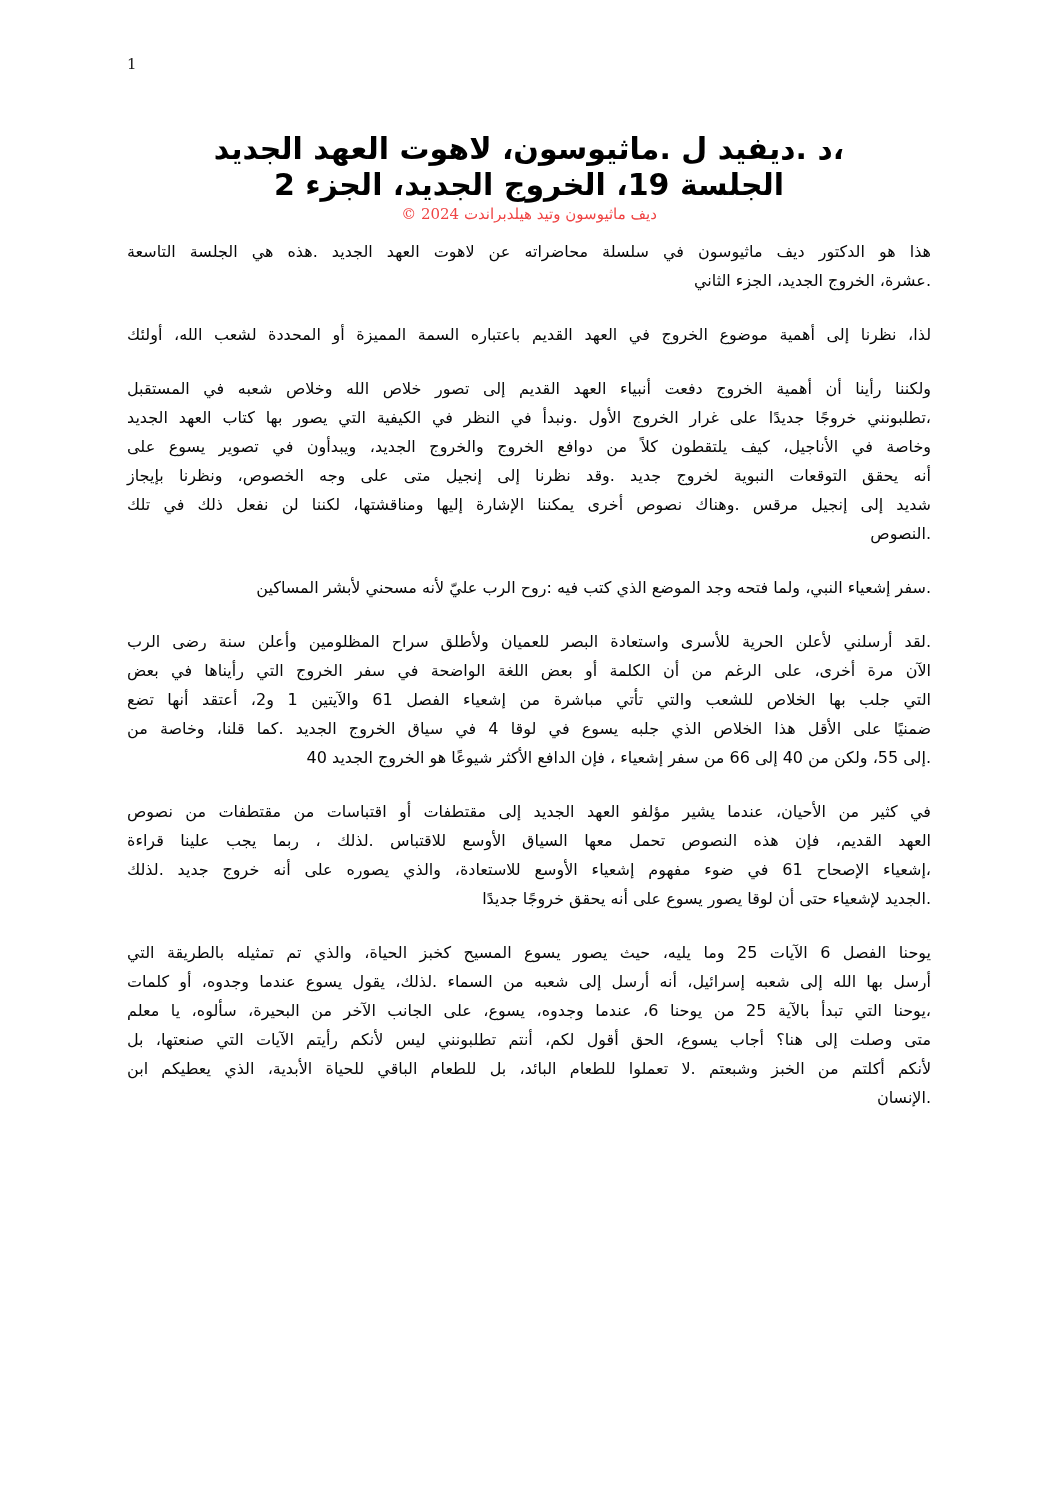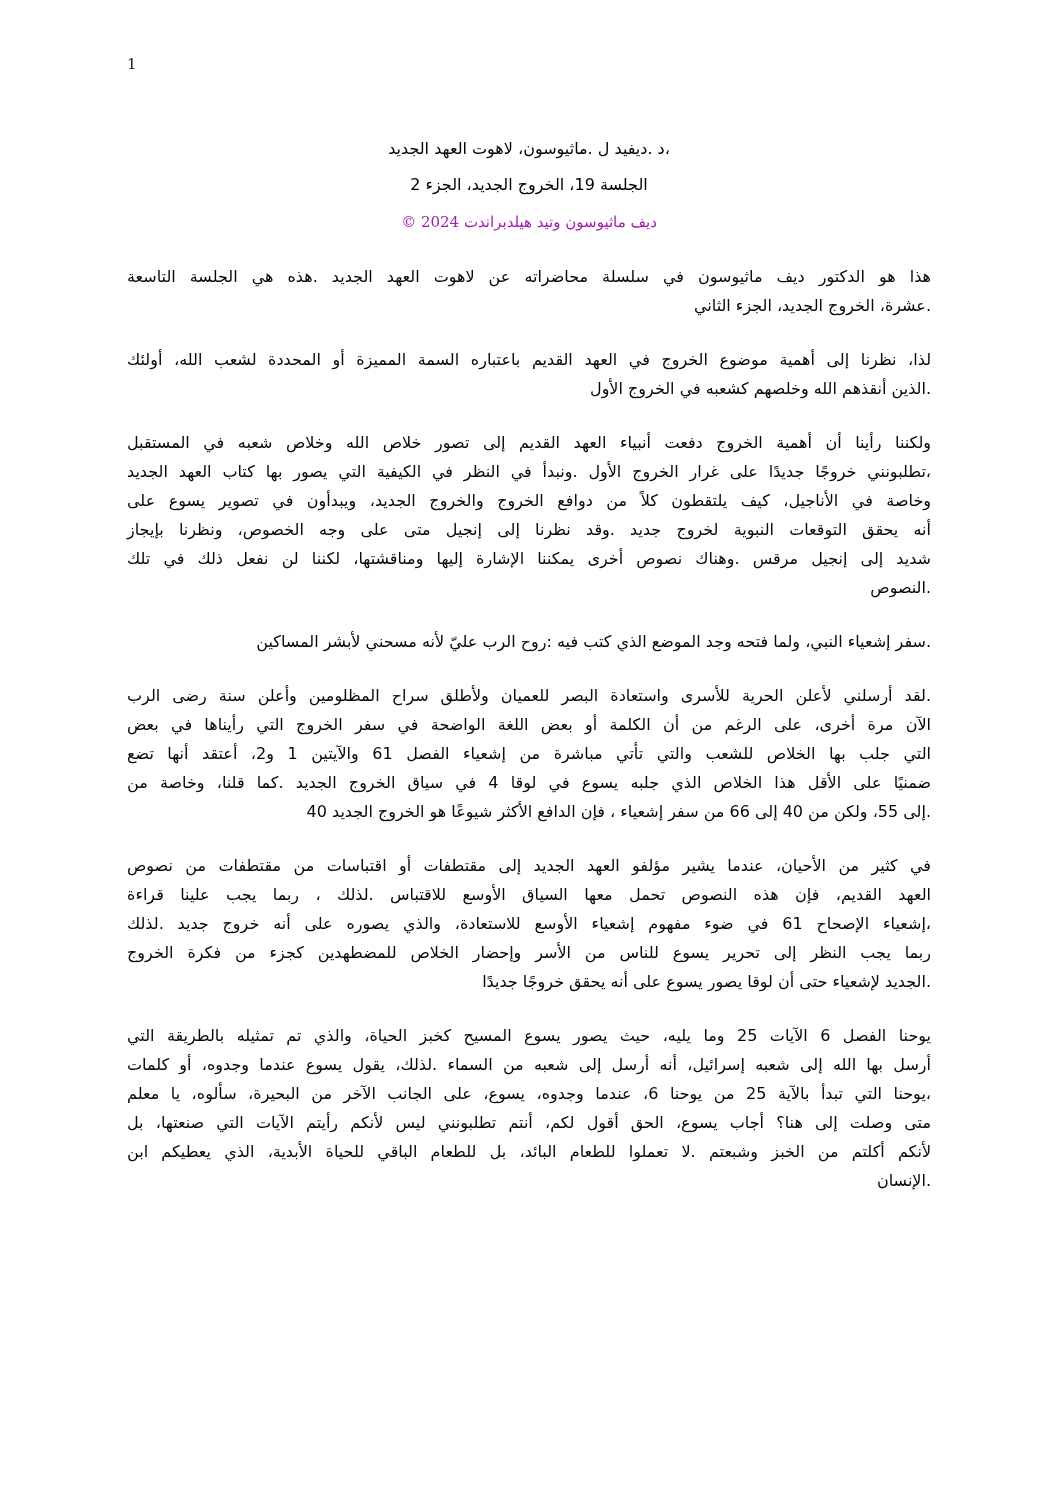--- a/index.html
+++ b/index.html
@@ -25,37 +25,36 @@
     line-height: 18px;
     text-align: left;
     color: #1a1a1a;
   }
   .doc-header {
     margin-top: 58px;
     direction: rtl;
     text-align: center;
   }
   .title-line {
-    font-size: 16px;
-    font-weight: normal;
+    font-size: 30px;
+    font-weight: bold;
     line-height: 36px;
     color: #000000;
   }
   .copyright-line {
-    margin-top: 8px;
     direction: rtl;
     text-align: center;
     font-family: "DejaVu Serif", serif;
     font-size: 15px;
     line-height: 22px;
     letter-spacing: 1.5px;
-    color: #a21caf;
+    color: #ef4444;
   }
   .doc-body {
-    margin-top: 29px;
+    margin-top: 12px;
     direction: rtl;
   }
   .para {
     margin: 0 0 25px 0;
     font-size: 16px;
     line-height: 29px;
     color: #060606;
   }
   .pline {
     text-align: justify;
@@ -79,21 +78,20 @@
 
     <div class="copyright-line">ديف ماثيوسون وتيد هيلدبراندت 2024 ©</div>
 
     <div class="doc-body" id="doc-body">
         <div class="para">
           <div class="pline">هذا هو الدكتور ديف ماثيوسون في سلسلة محاضراته عن لاهوت العهد الجديد .هذه هي الجلسة التاسعة</div>
           <div class="pline last">.عشرة، الخروج الجديد، الجزء الثاني</div>
         </div>
         <div class="para">
           <div class="pline">لذا، نظرنا إلى أهمية موضوع الخروج في العهد القديم باعتباره السمة المميزة أو المحددة لشعب الله، أولئك</div>
-          <div class="pline last">.الذين أنقذهم الله وخلصهم كشعبه في الخروج الأول</div>
         </div>
         <div class="para">
           <div class="pline">ولكننا رأينا أن أهمية الخروج دفعت أنبياء العهد القديم إلى تصور خلاص الله وخلاص شعبه في المستقبل</div>
           <div class="pline">،تطلبونني خروجًا جديدًا على غرار الخروج الأول .ونبدأ في النظر في الكيفية التي يصور بها كتاب العهد الجديد</div>
           <div class="pline">وخاصة في الأناجيل، كيف يلتقطون كلاً من دوافع الخروج والخروج الجديد، ويبدأون في تصوير يسوع على</div>
           <div class="pline">أنه يحقق التوقعات النبوية لخروج جديد .وقد نظرنا إلى إنجيل متى على وجه الخصوص، ونظرنا بإيجاز</div>
           <div class="pline">شديد إلى إنجيل مرقس .وهناك نصوص أخرى يمكننا الإشارة إليها ومناقشتها، لكننا لن نفعل ذلك في تلك</div>
           <div class="pline last">.النصوص</div>
         </div>
         <div class="para">
@@ -103,21 +101,20 @@
           <div class="pline">.لقد أرسلني لأعلن الحرية للأسرى واستعادة البصر للعميان ولأطلق سراح المظلومين وأعلن سنة رضى الرب</div>
           <div class="pline">الآن مرة أخرى، على الرغم من أن الكلمة أو بعض اللغة الواضحة في سفر الخروج التي رأيناها في بعض</div>
           <div class="pline">التي جلب بها الخلاص للشعب والتي تأتي مباشرة من إشعياء الفصل 61 والآيتين 1 و2، أعتقد أنها تضع</div>
           <div class="pline">ضمنيًا على الأقل هذا الخلاص الذي جلبه يسوع في لوقا 4 في سياق الخروج الجديد .كما قلنا، وخاصة من</div>
           <div class="pline last">.إلى 55، ولكن من 40 إلى 66 من سفر إشعياء ، فإن الدافع الأكثر شيوعًا هو الخروج الجديد 40</div>
         </div>
         <div class="para">
           <div class="pline">في كثير من الأحيان، عندما يشير مؤلفو العهد الجديد إلى مقتطفات أو اقتباسات من مقتطفات من نصوص</div>
           <div class="pline">العهد القديم، فإن هذه النصوص تحمل معها السياق الأوسع للاقتباس .لذلك ، ربما يجب علينا قراءة</div>
           <div class="pline">،إشعياء الإصحاح 61 في ضوء مفهوم إشعياء الأوسع للاستعادة، والذي يصوره على أنه خروج جديد .لذلك</div>
-          <div class="pline">ربما يجب النظر إلى تحرير يسوع للناس من الأسر وإحضار الخلاص للمضطهدين كجزء من فكرة الخروج</div>
           <div class="pline last">.الجديد لإشعياء حتى أن لوقا يصور يسوع على أنه يحقق خروجًا جديدًا</div>
         </div>
         <div class="para">
           <div class="pline">يوحنا الفصل 6 الآيات 25 وما يليه، حيث يصور يسوع المسيح كخبز الحياة، والذي تم تمثيله بالطريقة التي</div>
           <div class="pline">أرسل بها الله إلى شعبه إسرائيل، أنه أرسل إلى شعبه من السماء .لذلك، يقول يسوع عندما وجدوه، أو كلمات</div>
           <div class="pline">،يوحنا التي تبدأ بالآية 25 من يوحنا 6، عندما وجدوه، يسوع، على الجانب الآخر من البحيرة، سألوه، يا معلم</div>
           <div class="pline">متى وصلت إلى هنا؟ أجاب يسوع، الحق أقول لكم، أنتم تطلبونني ليس لأنكم رأيتم الآيات التي صنعتها، بل</div>
           <div class="pline">لأنكم أكلتم من الخبز وشبعتم .لا تعملوا للطعام البائد، بل للطعام الباقي للحياة الأبدية، الذي يعطيكم ابن</div>
           <div class="pline last">.الإنسان</div>
         </div>

